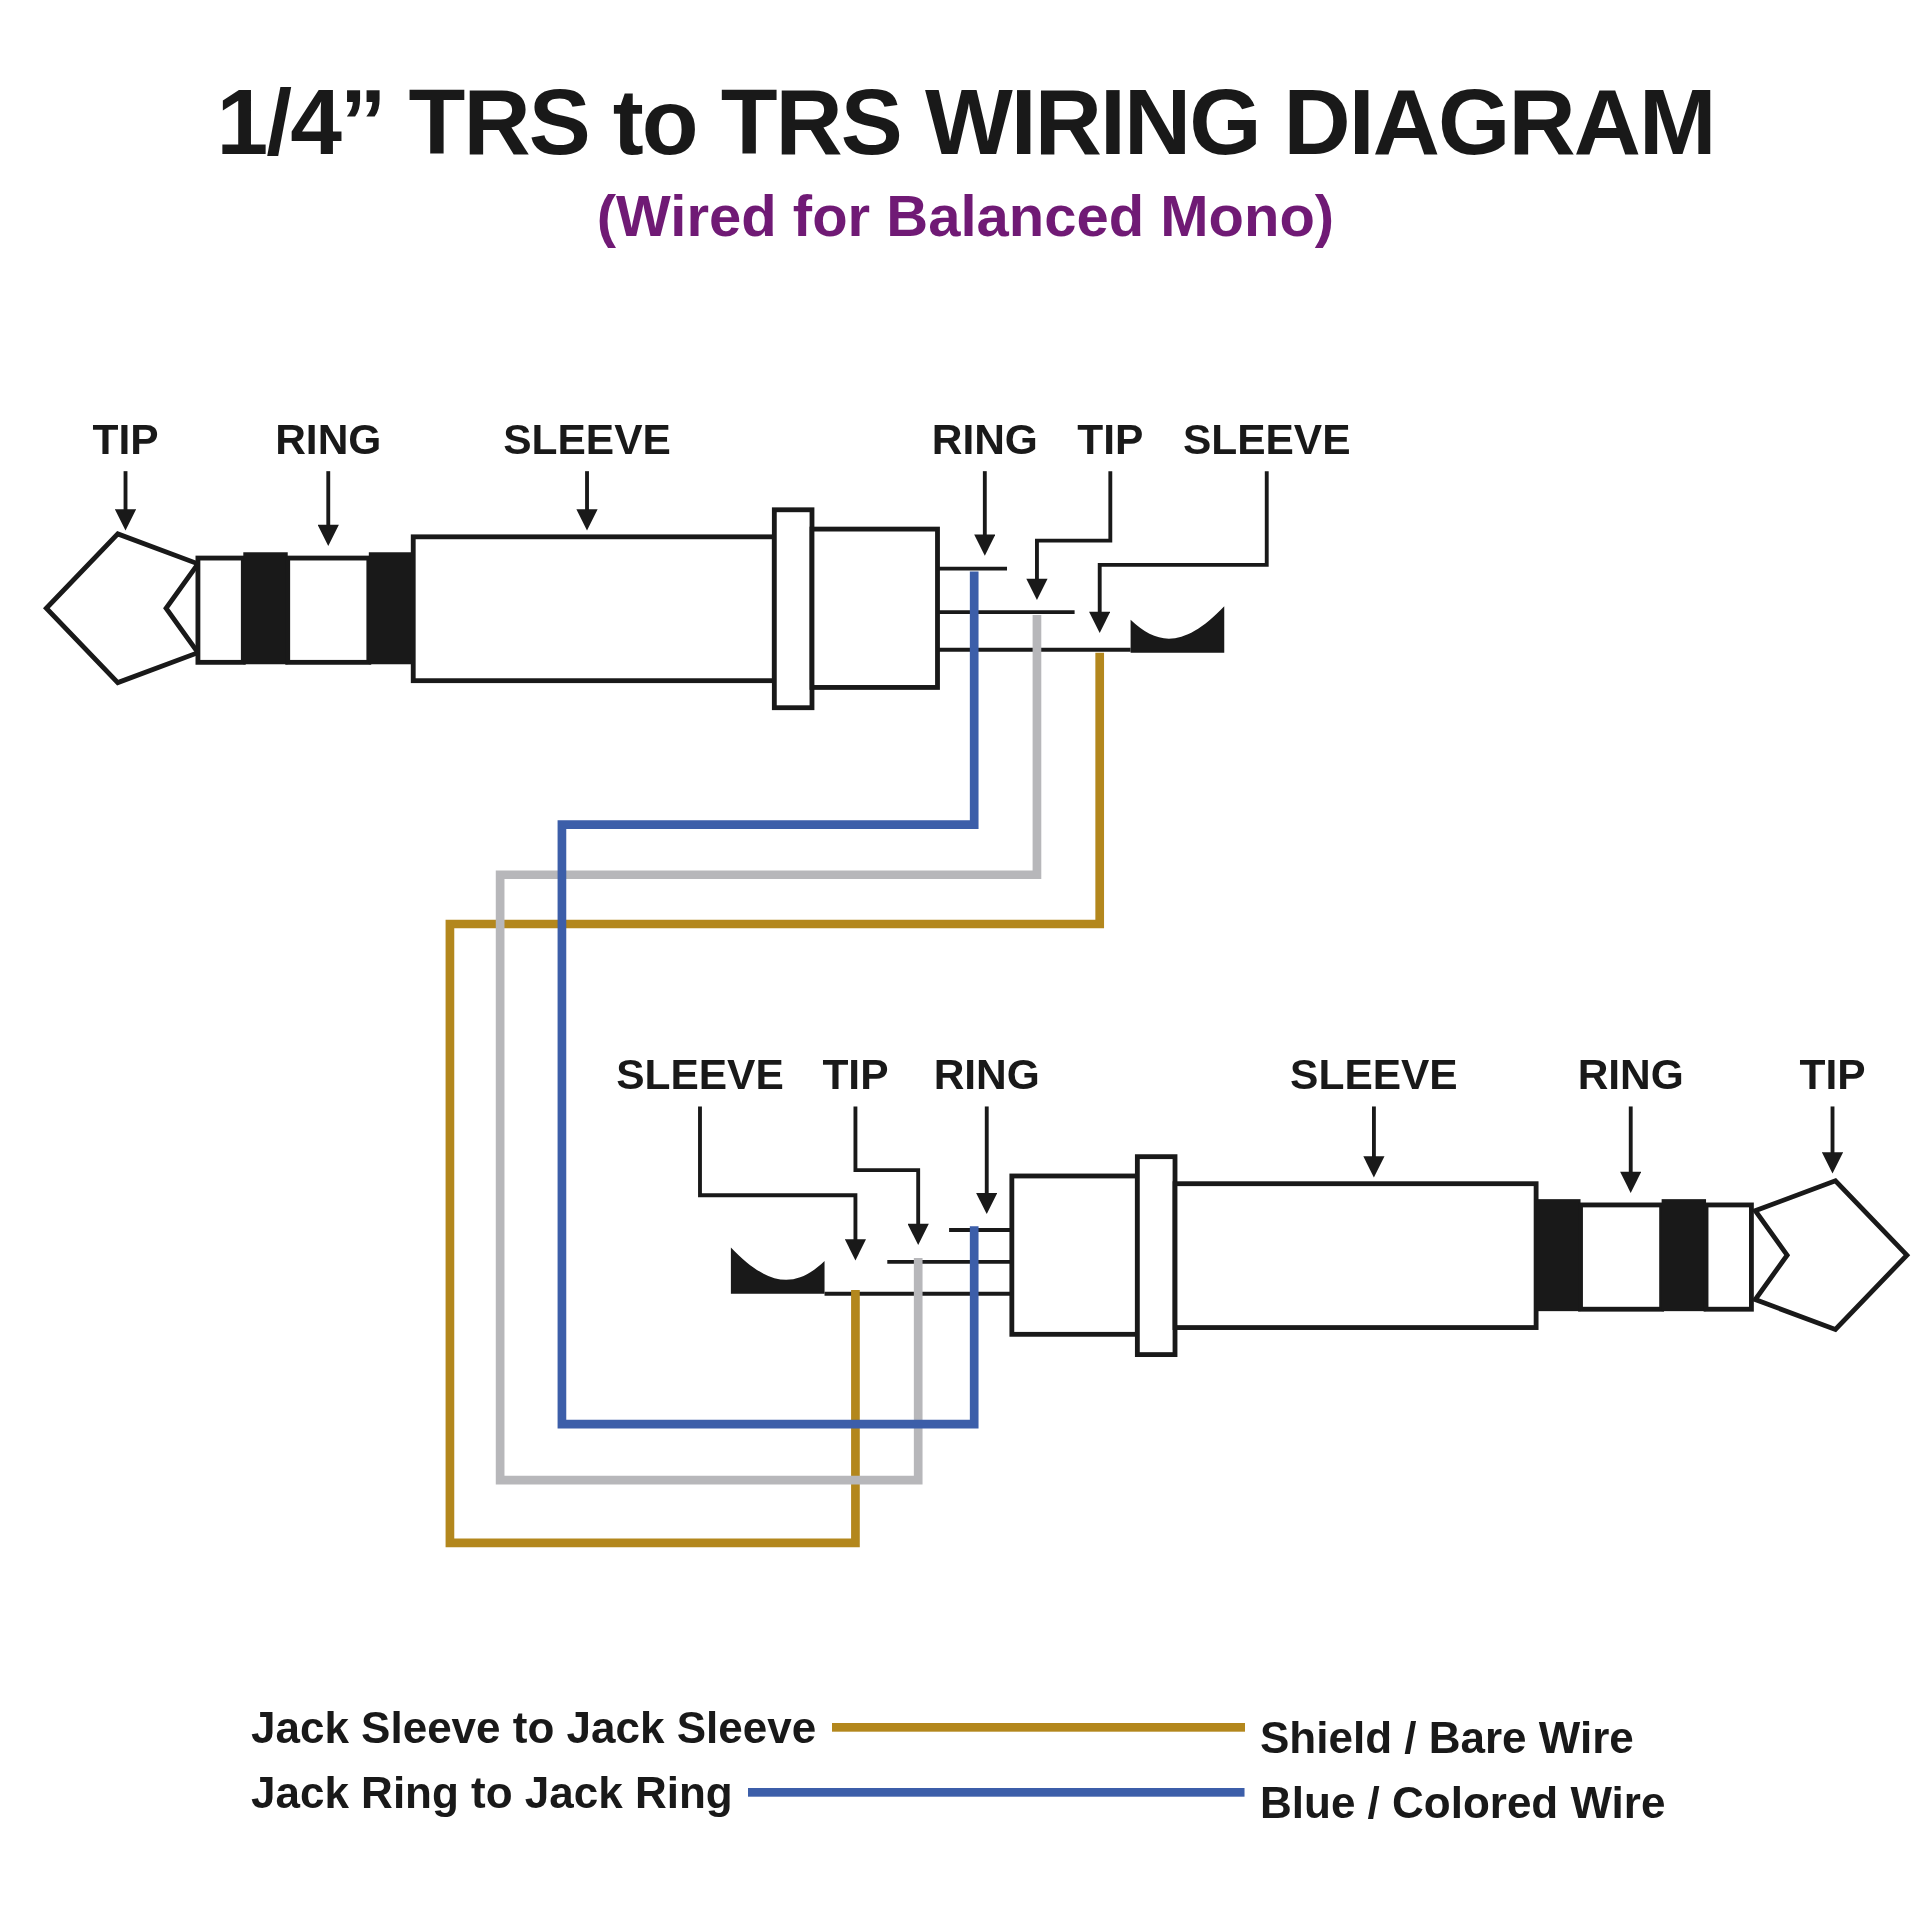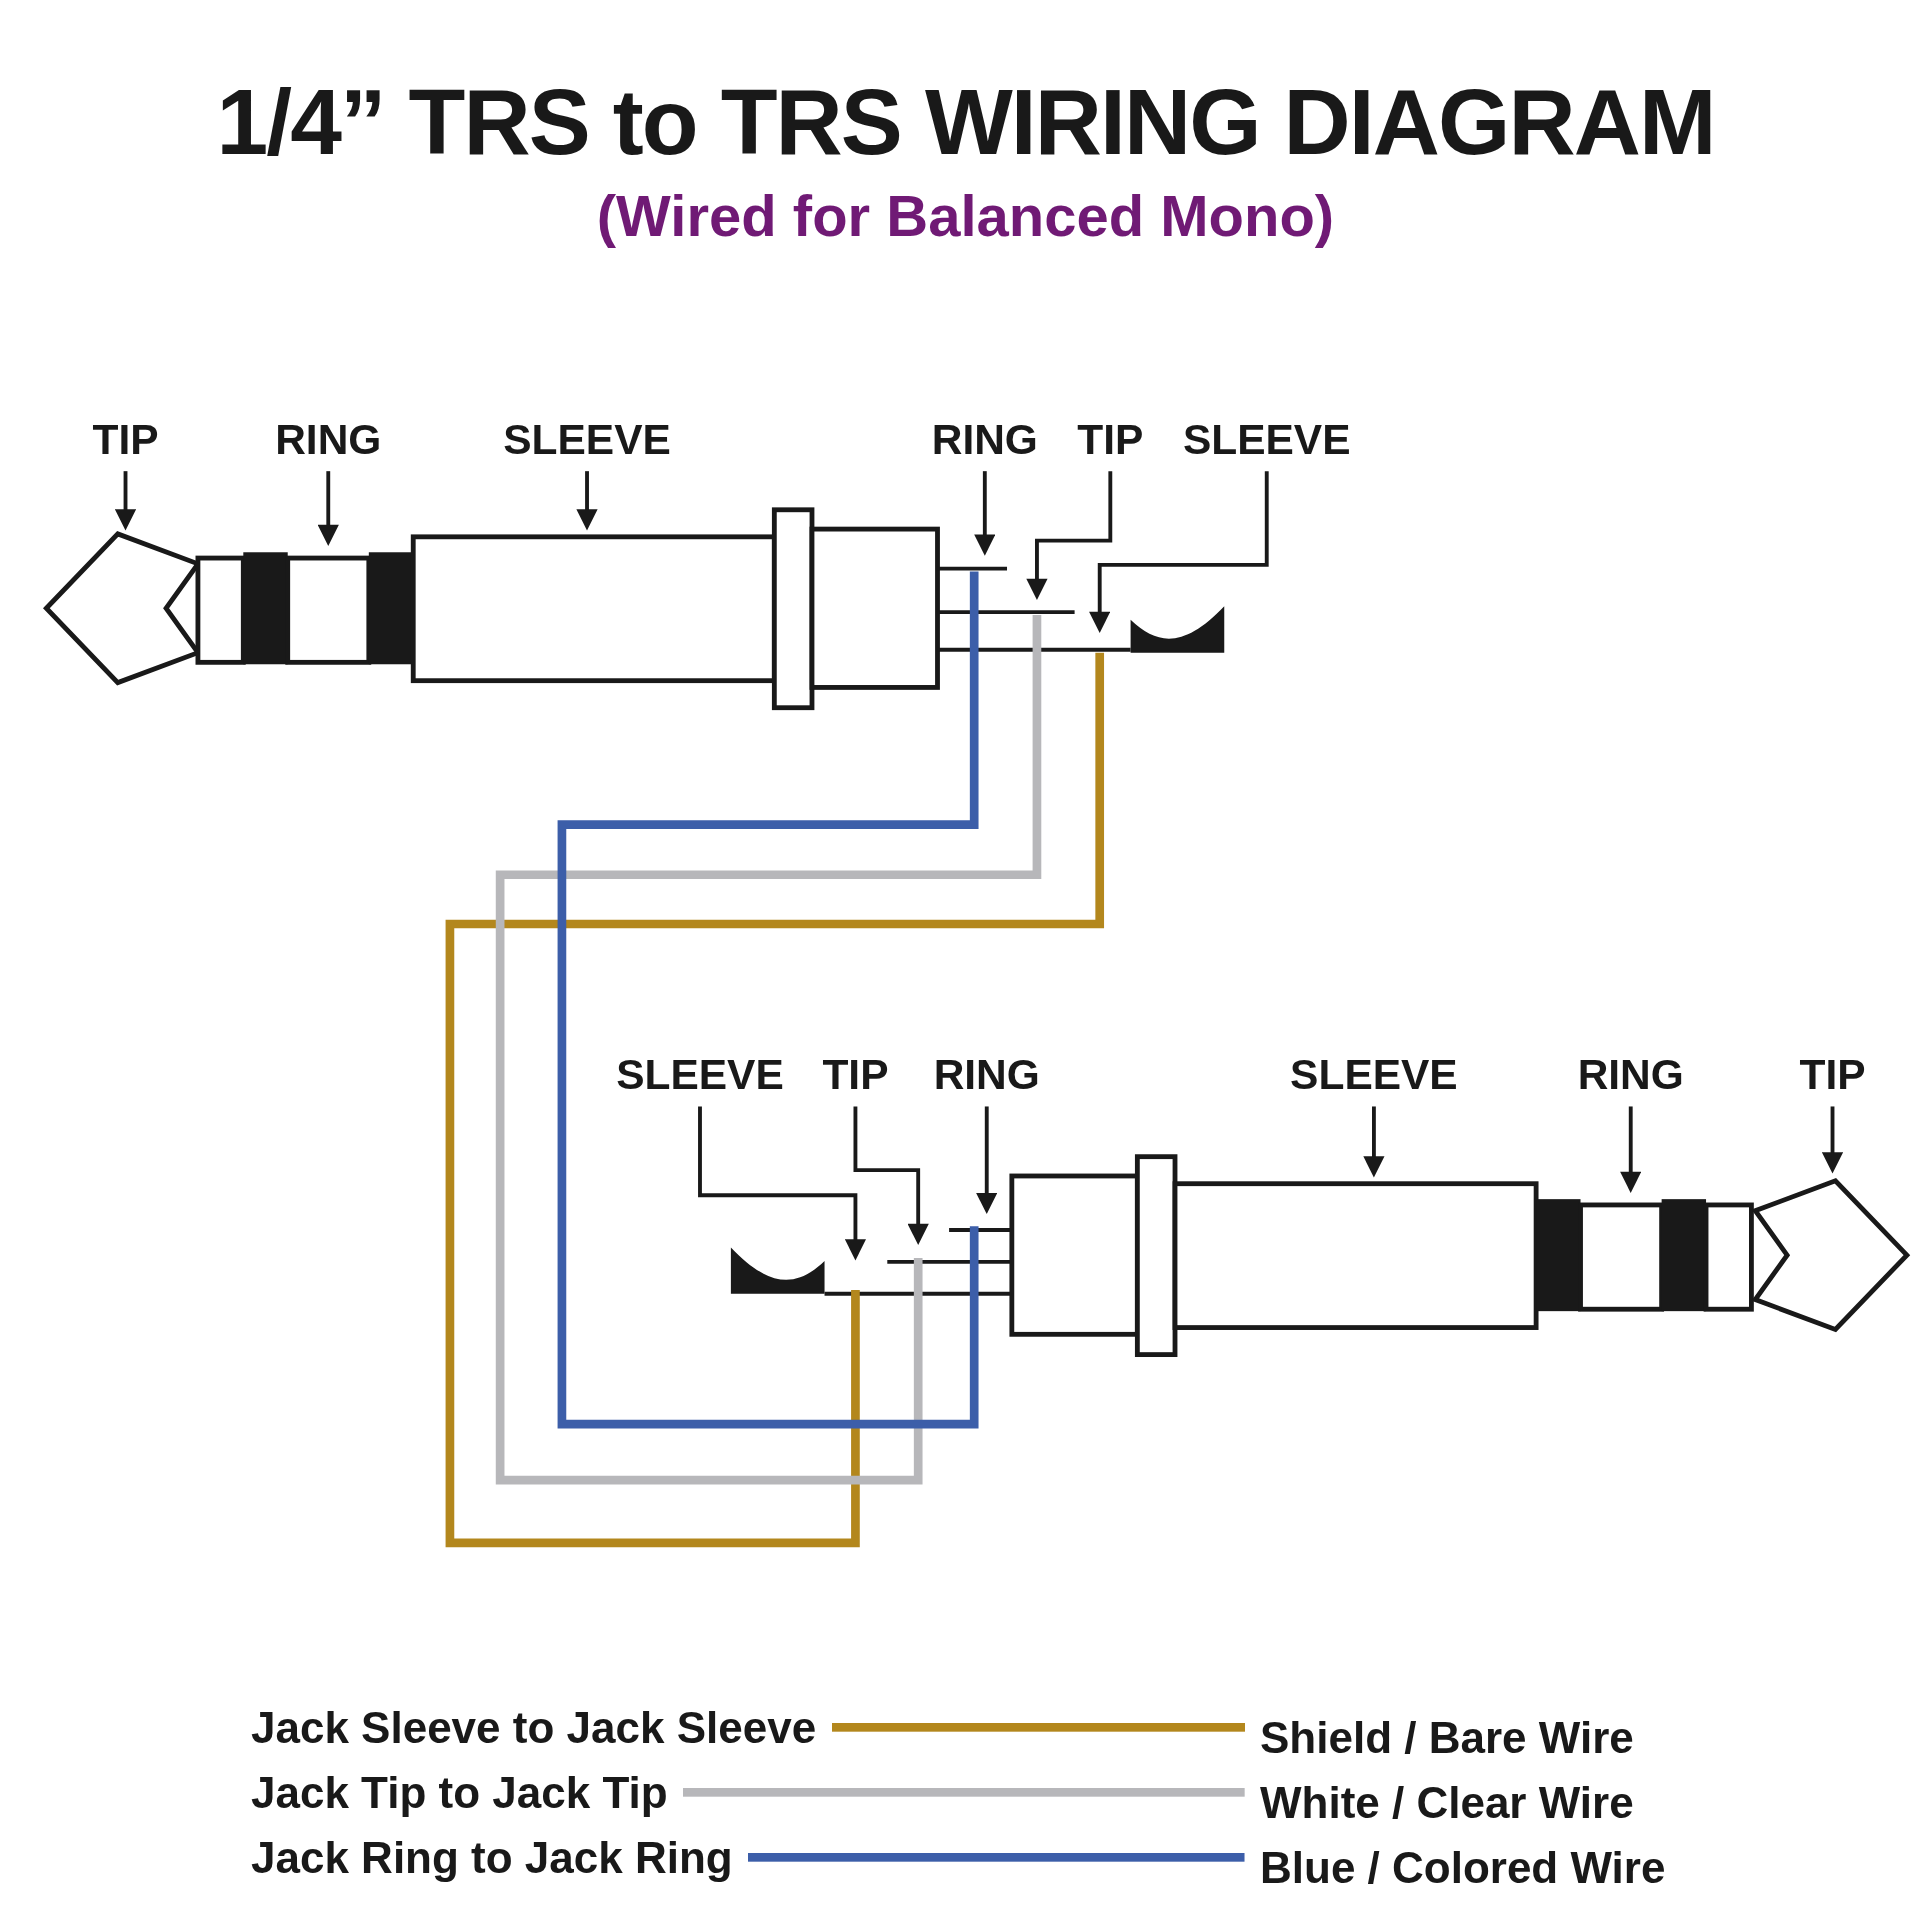--- a/index.html
+++ b/index.html
@@ -113,29 +113,20 @@
     <div class="legend-row">
       <span class="legend-left">Jack Sleeve to Jack Sleeve</span>
       <span class="legend-line">
         <svg viewBox="0 0 10 10" preserveAspectRatio="none">
             <rect x="0" y="0" width="10" height="10" fill="#b3871d"></rect>
           </svg>
       </span>
       <span class="legend-right">Shield / Bare Wire</span>
     </div>
 
-    <div class="legend-row">
-      <span class="legend-left">Jack Tip to Jack Tip</span>
-      <span class="legend-line">
-        <svg viewBox="0 0 10 10" preserveAspectRatio="none">
-            <rect x="0" y="0" width="10" height="10" fill="#b7b7ba"></rect>
-          </svg>
-      </span>
-      <span class="legend-right">White / Clear Wire</span>
-    </div>
 
     <div class="legend-row">
       <span class="legend-left">Jack Ring to Jack Ring</span>
       <span class="legend-line">
         <svg viewBox="0 0 10 10" preserveAspectRatio="none">
             <rect x="0" y="0" width="10" height="10" fill="#3c5ea9"></rect>
           </svg>
       </span>
       <span class="legend-right">Blue / Colored Wire</span>
     </div>

